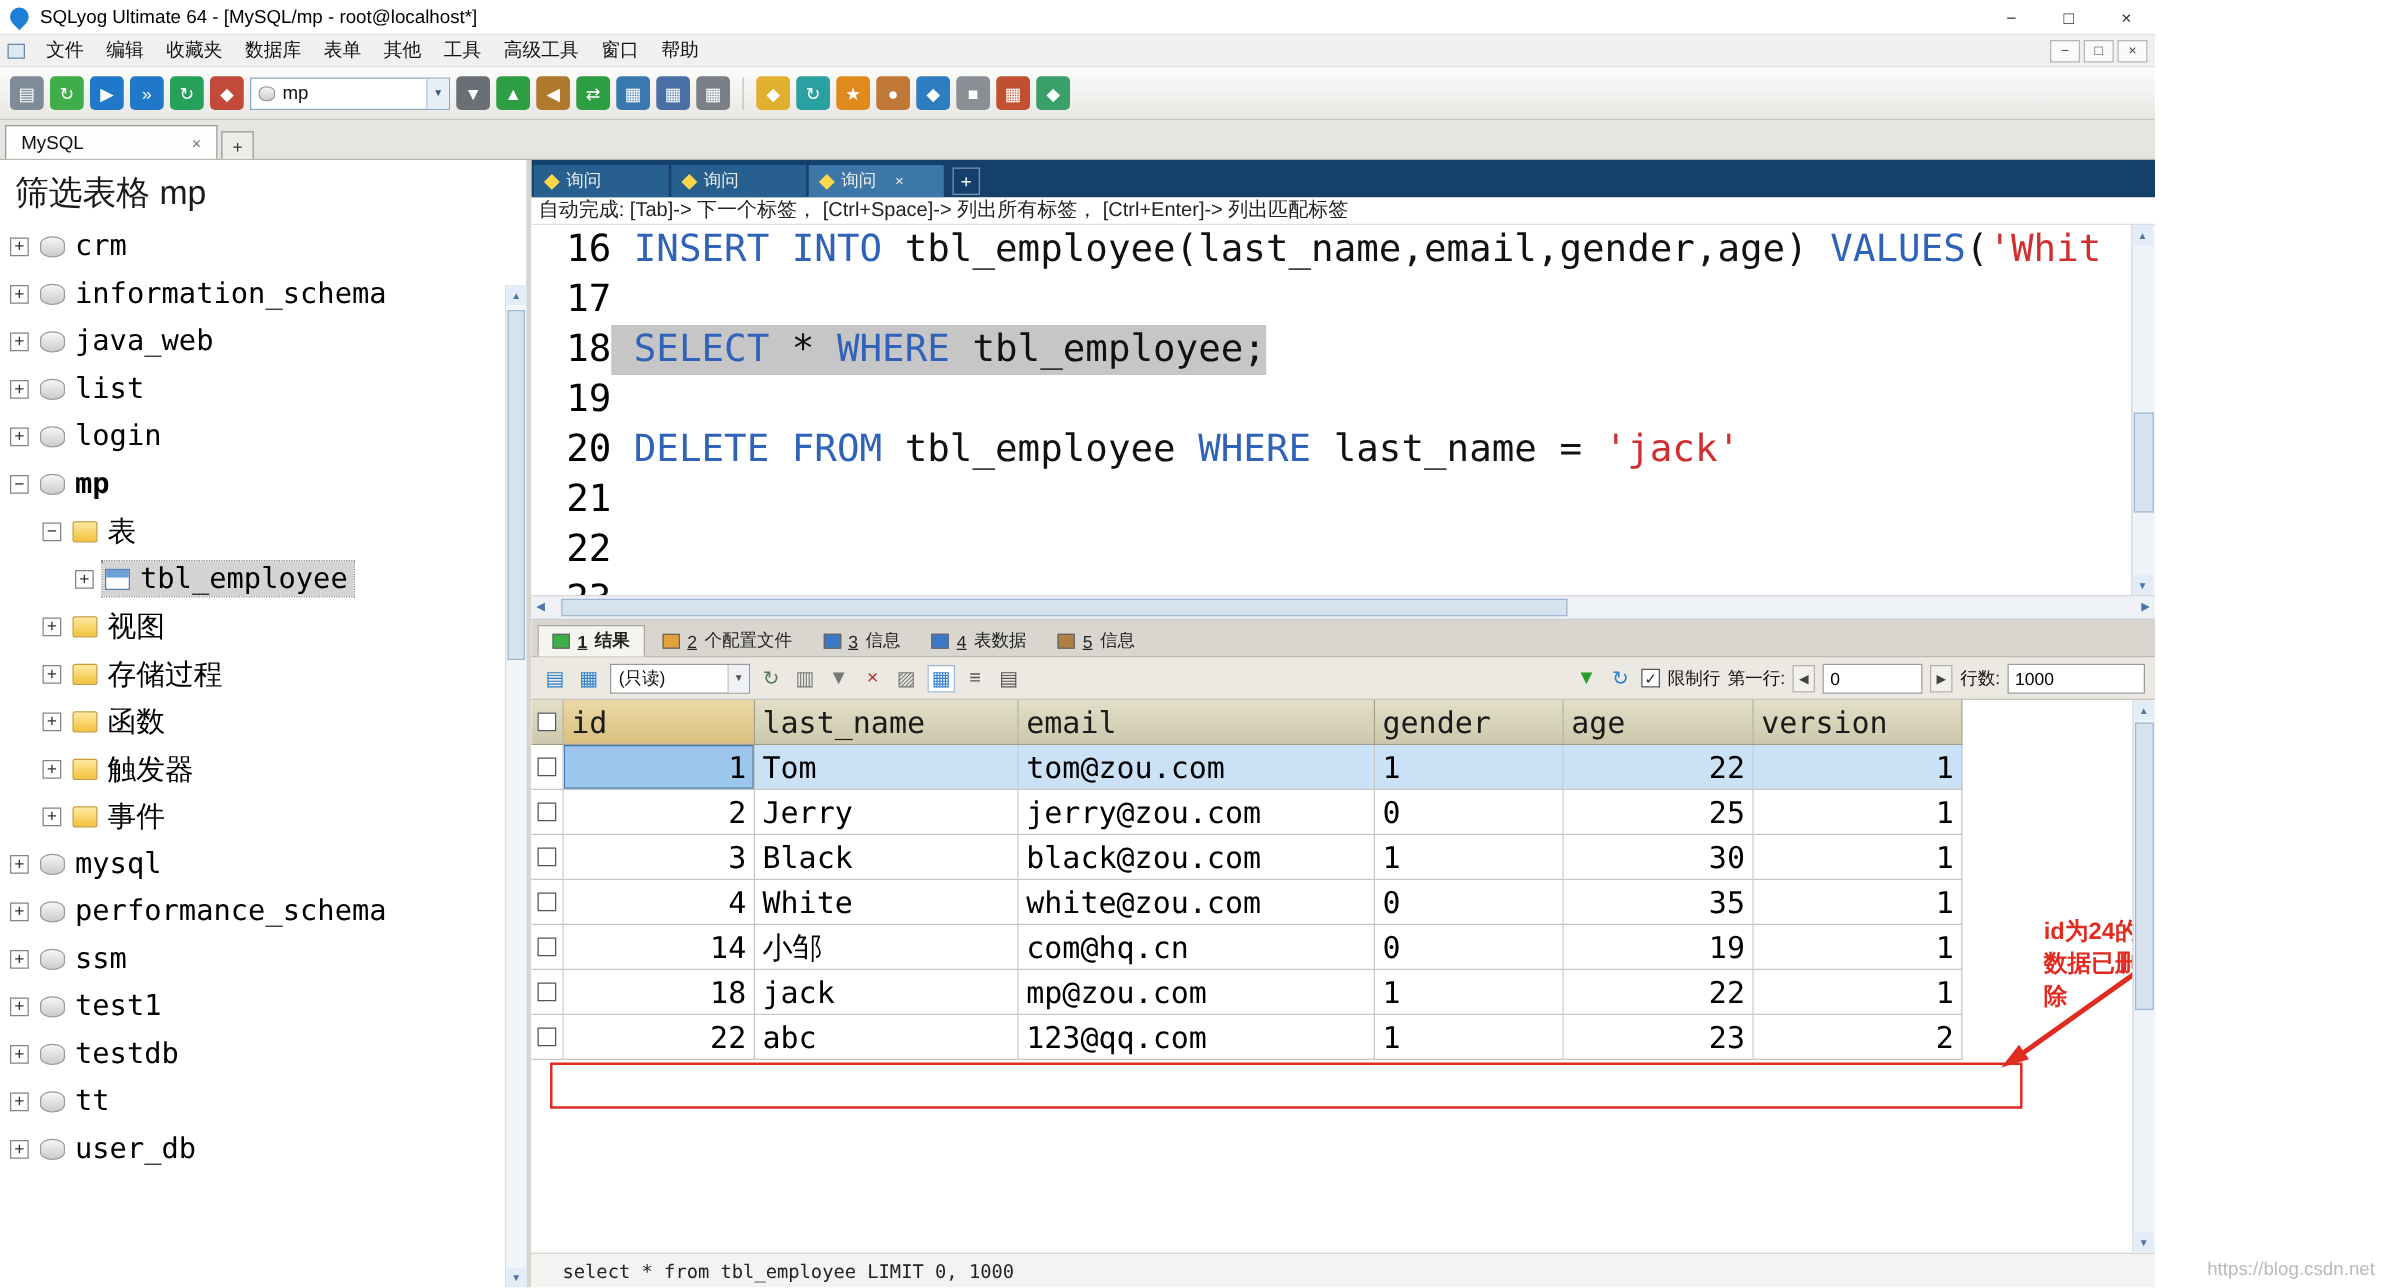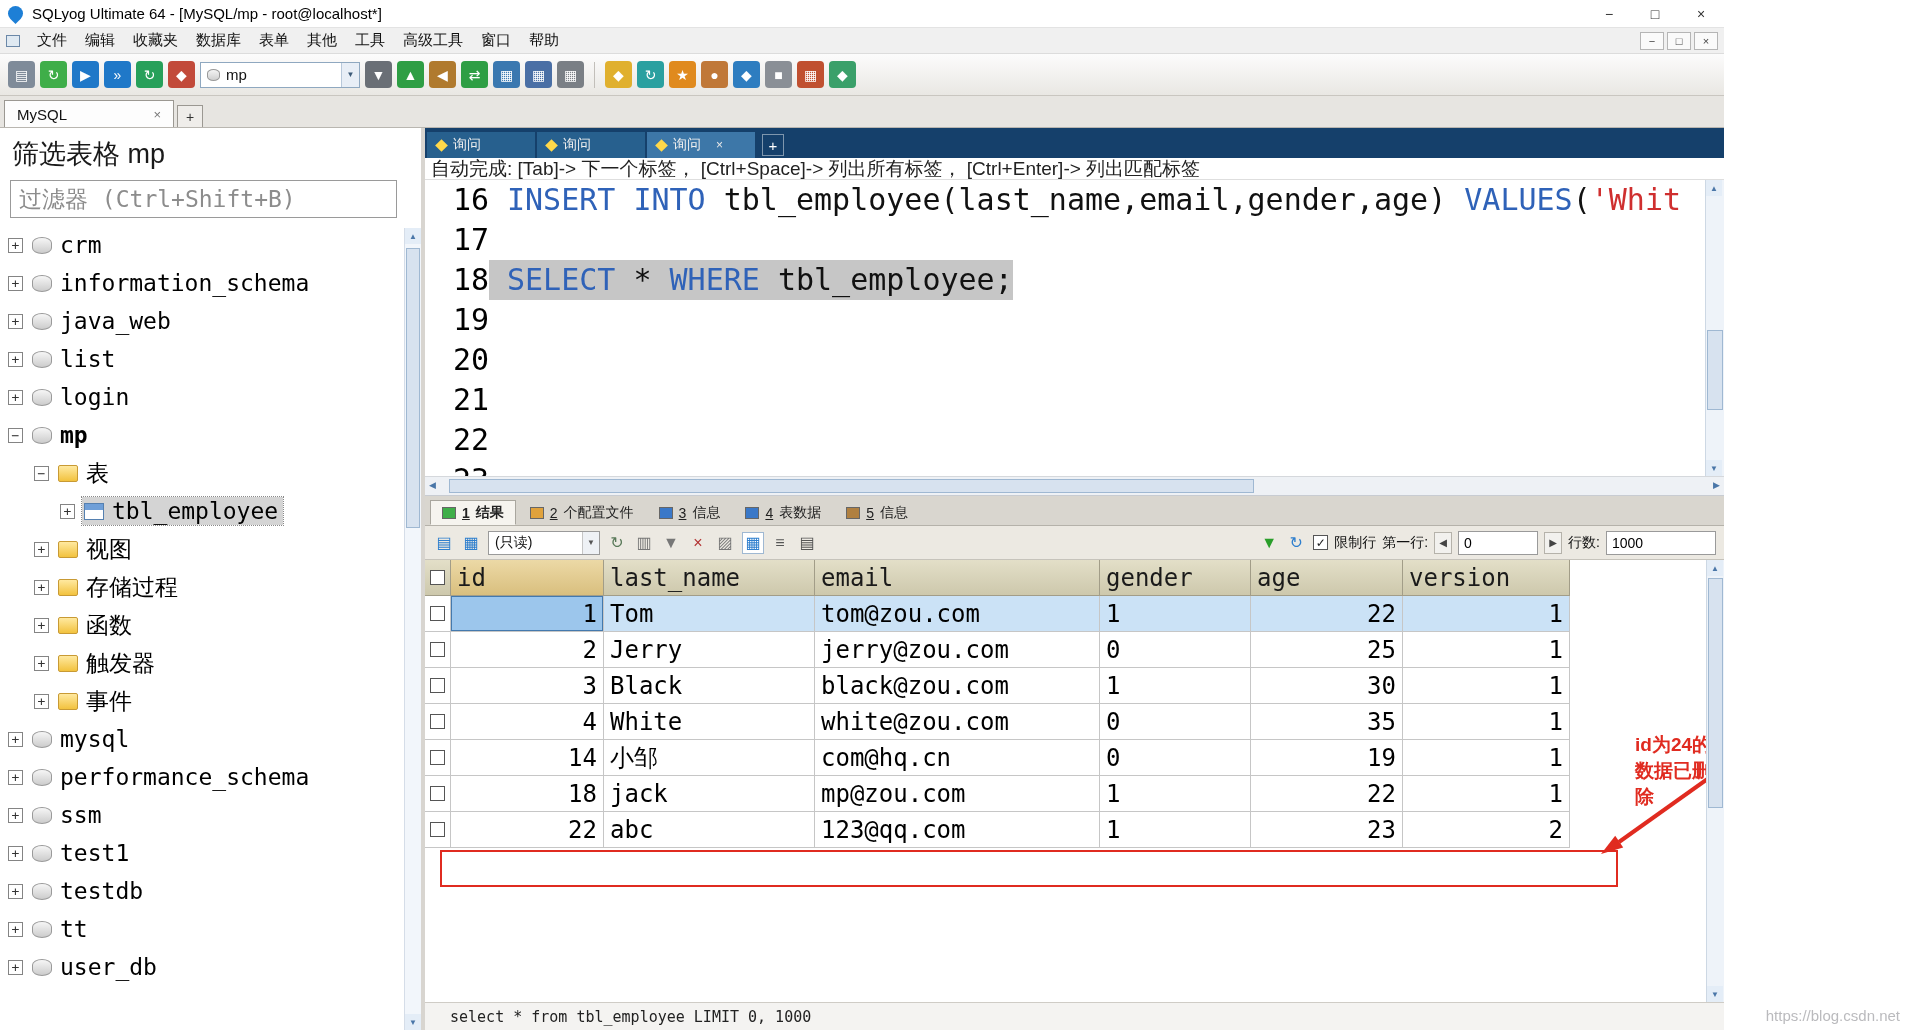--- a/index.html
+++ b/index.html
@@ -59,21 +59,21 @@
   .sb-thumb{position:absolute;left:1px;top:20px;width:14px;height:280px;background:#d7e2ef;border:1px solid #9fb8d2;}
 
   
   .rightpane{flex:1;display:flex;flex-direction:column;min-width:0;}
   .qtabs{height:30px;background:#15406b;display:flex;align-items:flex-end;padding-left:2px;gap:2px;}
   .qtab{height:26px;min-width:108px;background:#27608e;color:#eee;display:flex;align-items:center;padding:0 10px;font-size:14px;gap:7px;}
   .qtab.active{background:#3d77a8;}
   .bolt{width:9px;height:9px;background:#ffd84a;transform:rotate(45deg);flex:none;}
   .qtab .x{margin-left:8px;color:#e8e8e8;font-size:12px;}
   .qtab-plus{width:22px;height:22px;color:#fff;display:flex;align-items:center;justify-content:center;font-size:15px;border:1px solid rgba(255,255,255,.45);margin:0 0 2px 5px;}
-  .hintbar{height:22px;background:#ffffff;border-bottom:1px solid #dedede;display:flex;align-items:center;padding-left:6px;font-size:19px;color:#222;}
+  .hintbar{height:22px;background:#ffffff;border-bottom:1px solid #dedede;display:flex;align-items:center;padding-left:6px;font-size:16px;color:#222;}
 
   .editor{height:296px;background:#fff;position:relative;overflow:hidden;}
   .eline{display:flex;height:40px;line-height:40px;font-family:"DejaVu Sans Mono",monospace;font-size:30px;}
   .eline .ln{width:64px;flex:none;color:#000;padding-left:28px;}
   .eline .code{padding-left:18px;white-space:pre;}
   .eline.selected .code{background:#c6c6c6;}
   .c-kw{color:#2f62b8;} .c-tx{color:#111;} .c-str{color:#cf2f2f;}
   .editor-vscroll{position:absolute;top:0;right:0;bottom:0;width:19px;background:#eef3f9;border-left:1px solid #cdd8e4;}
   .ev-thumb{position:absolute;left:1px;top:150px;width:16px;height:80px;background:#d7e2ef;border:1px solid #9fb8d2;}
   .ehscroll{height:20px;background:#eef1f5;border-top:1px solid #d5d8dc;border-bottom:1px solid #c8ccd2;position:relative;}
@@ -199,21 +199,20 @@
       <span>MySQL</span>
       <span class="close">×</span>
     </div>
     <div class="conn-plus">+</div>
   </div>
 
   <div class="main">
 
     <div class="sidebar">
       <div class="sb-title">筛选表格 mp</div>
-      <div class="sb-filter">过滤器 (Ctrl+Shift+B)</div>
       <div class="tree">
           <div class="tree-item" style="padding-left: 8px;">
             <span class="exp">+</span>
             <span class="node">
               <span class="ticon db"></span>
               <span class="lbl">crm</span>
             </span>
           </div>
           <div class="tree-item" style="padding-left: 8px;">
             <span class="exp">+</span>
@@ -390,20 +389,21 @@
             <div class="eline selected">
               <span class="ln">18</span>
               <span class="code"><span class="seg c-kw">SELECT</span><span class="seg c-tx"> * </span><span class="seg c-kw">WHERE</span><span class="seg c-tx"> tbl_employee;</span></span>
             </div>
             <div class="eline">
               <span class="ln">19</span>
               <span class="code"></span>
             </div>
             <div class="eline">
               <span class="ln">20</span>
+              <span class="code"><span class="seg c-kw">DELETE FROM</span><span class="seg c-tx"> tbl_employee </span><span class="seg c-kw">WHERE</span><span class="seg c-tx"> last_name = </span><span class="seg c-str">'jack'</span></span>
             </div>
             <div class="eline">
               <span class="ln">21</span>
               <span class="code"></span>
             </div>
             <div class="eline">
               <span class="ln">22</span>
               <span class="code"></span>
             </div>
             <div class="eline">

